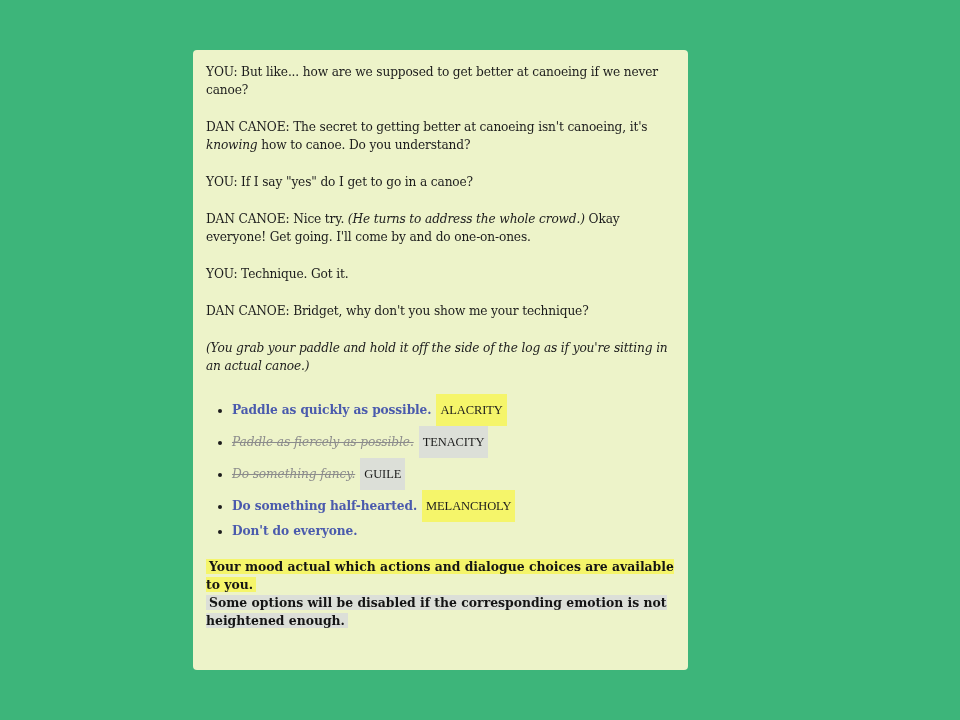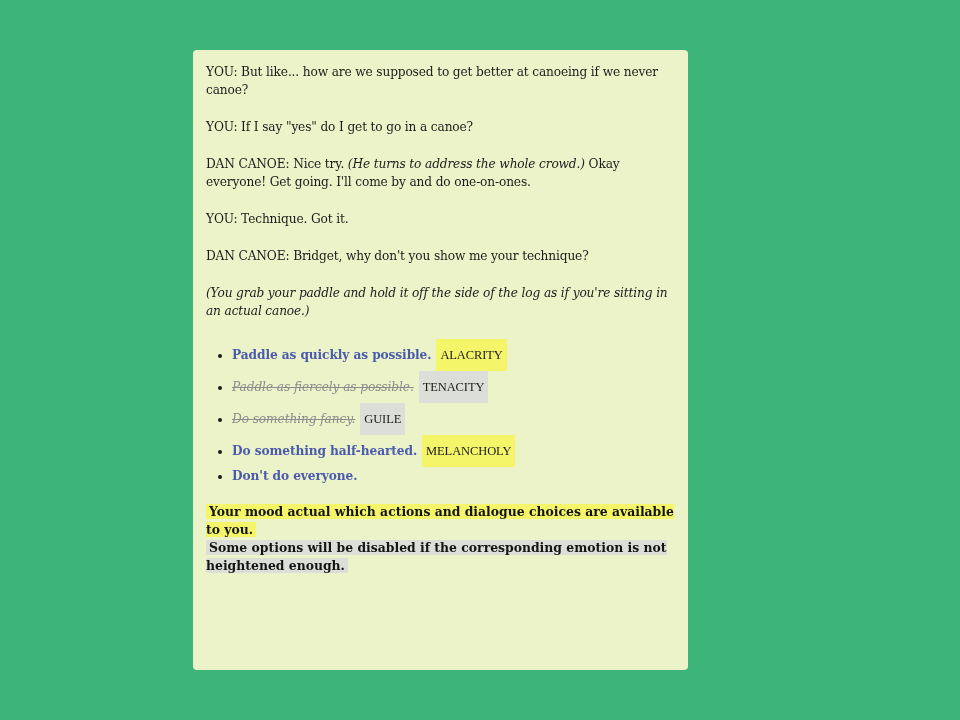--- a/index.html
+++ b/index.html
@@ -72,20 +72,23 @@
   </style>
 </head>
 <body>
 
 <div class="panel">
 
   <p class="para">
     <span>YOU:</span><span> But like... how are we supposed to get better at canoeing if we never canoe?</span>
   </p>
 
+  <p class="para">
+    <span>DAN CANOE:</span><span> The secret to getting better at canoeing isn't canoeing, it's </span><i>knowing</i><span> how to canoe. Do you understand?</span>
+  </p>
 
   <p class="para">
     <span>YOU:</span><span> If I say "yes" do I get to go in a canoe?</span>
   </p>
 
   <p class="para">
     <span>DAN CANOE:</span><span> Nice try. </span><i>(He turns to address the whole crowd.)</i><span> Okay everyone! Get going. I'll come by and do one-on-ones.</span>
   </p>
 
 

